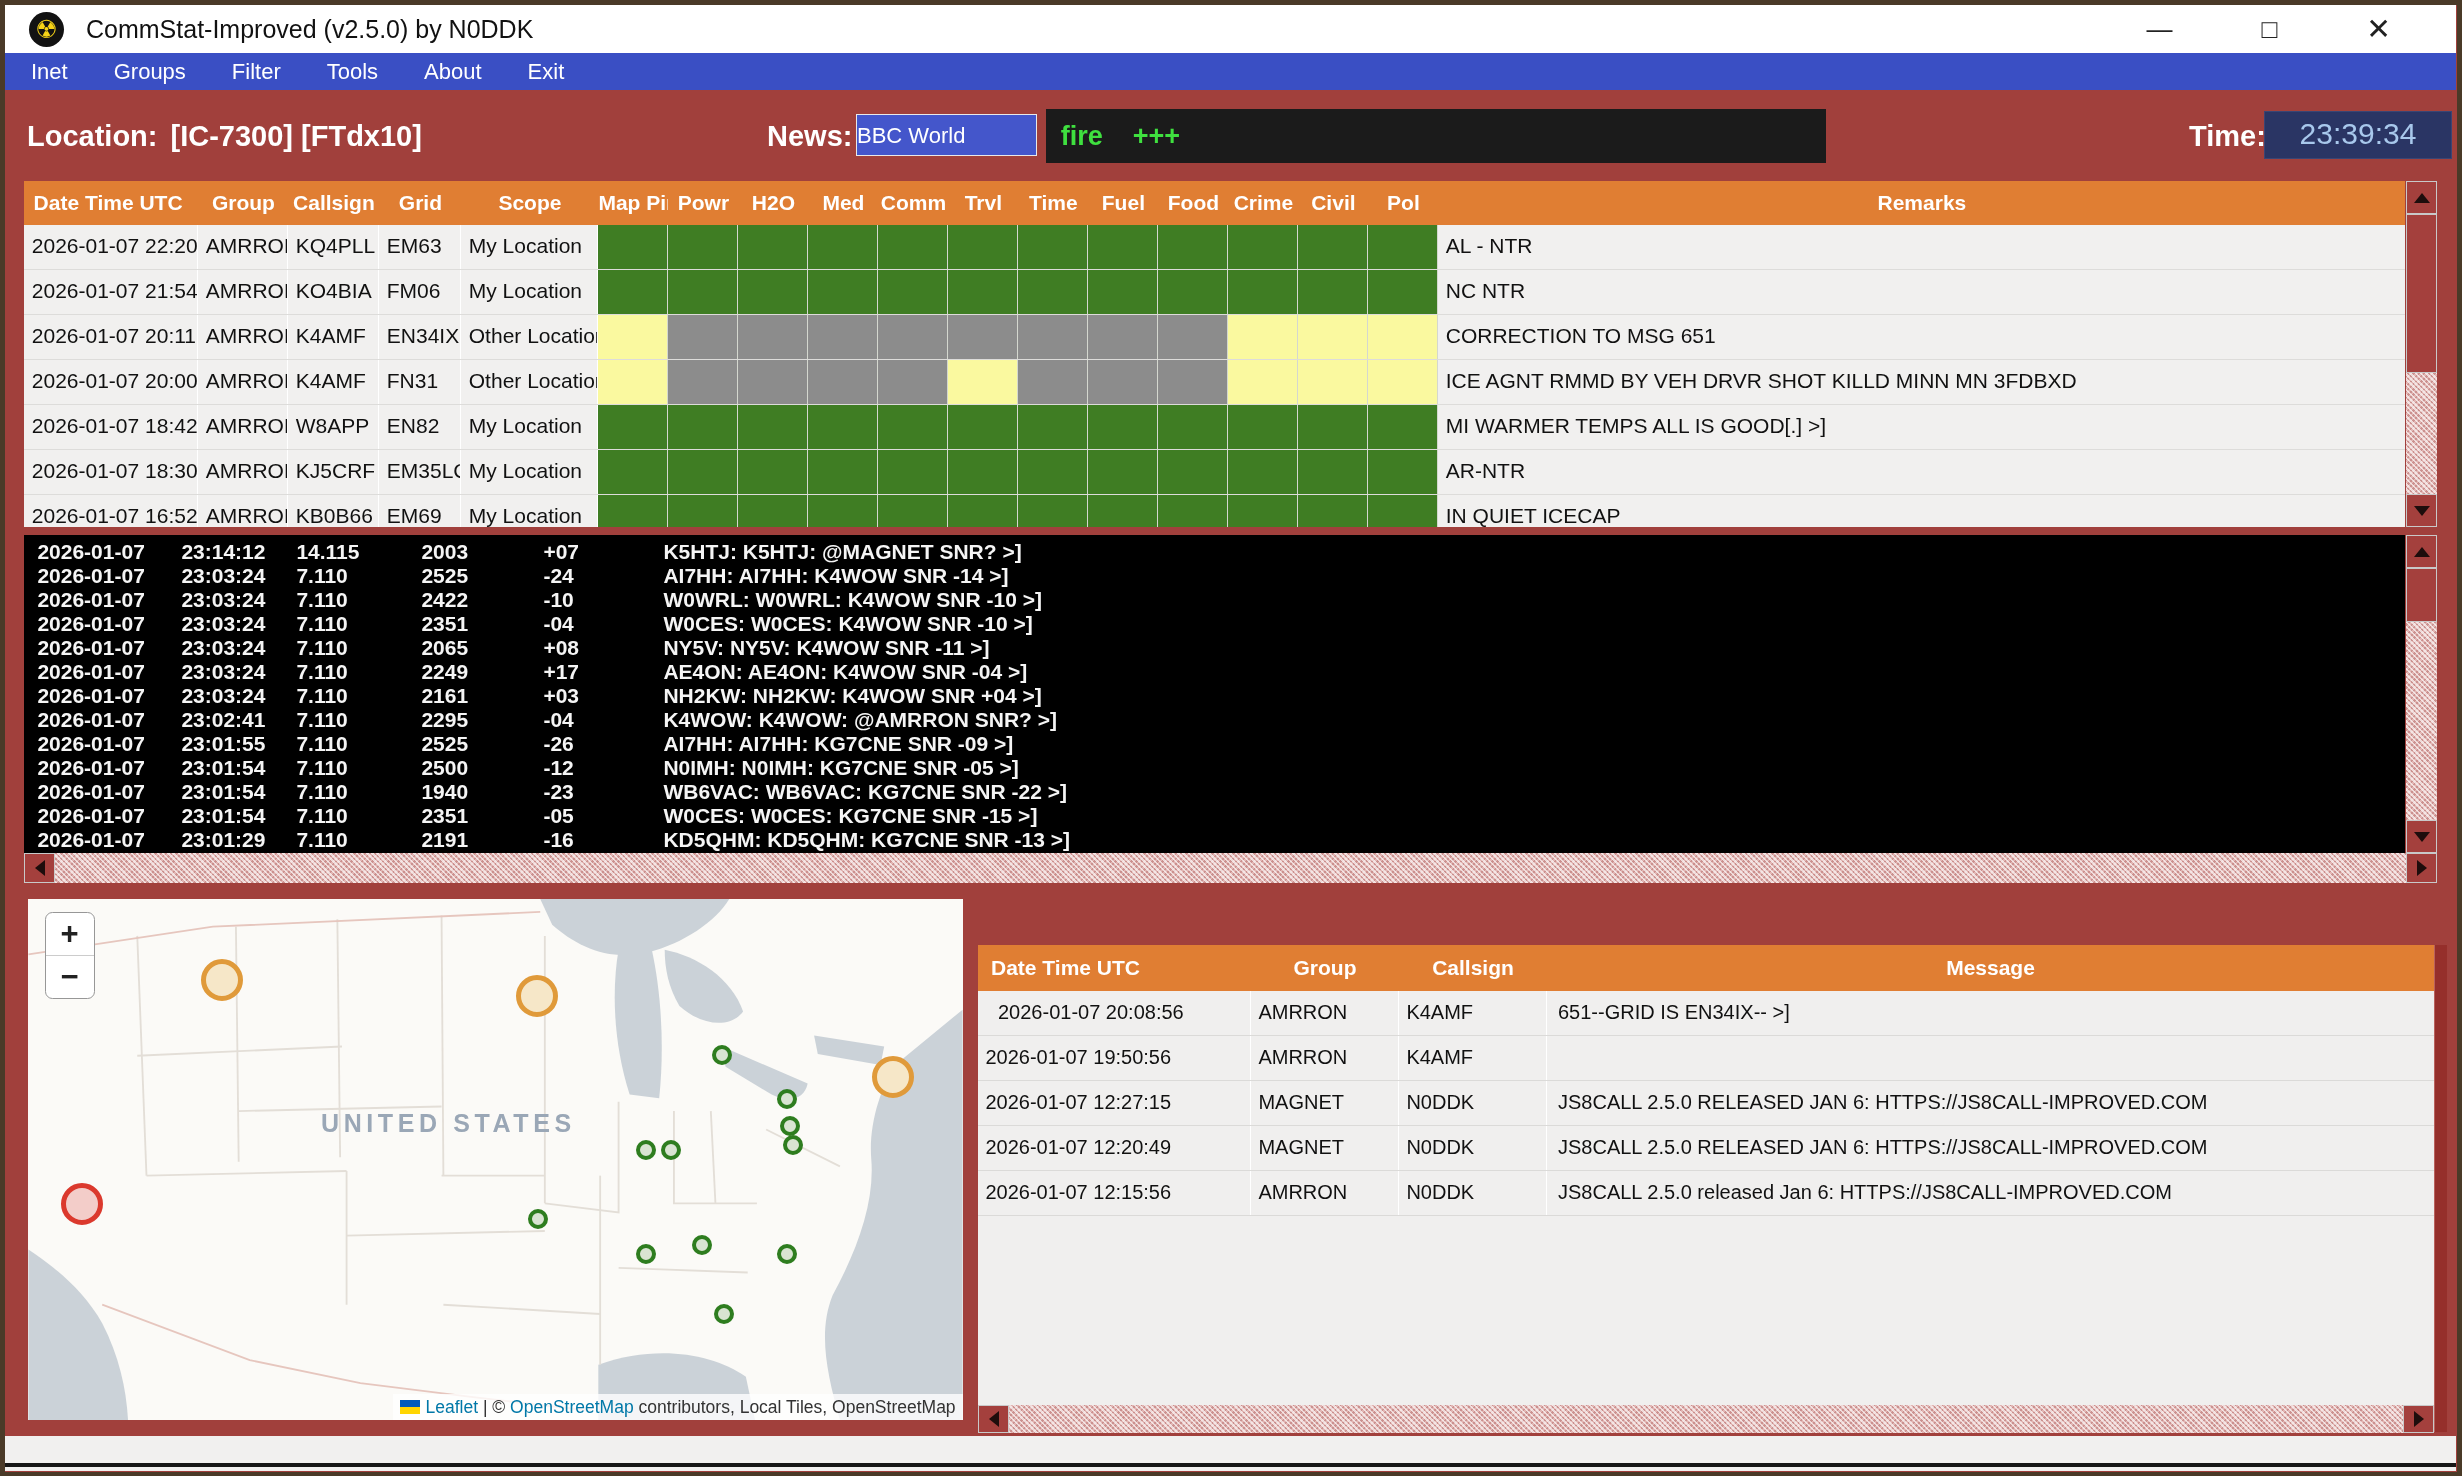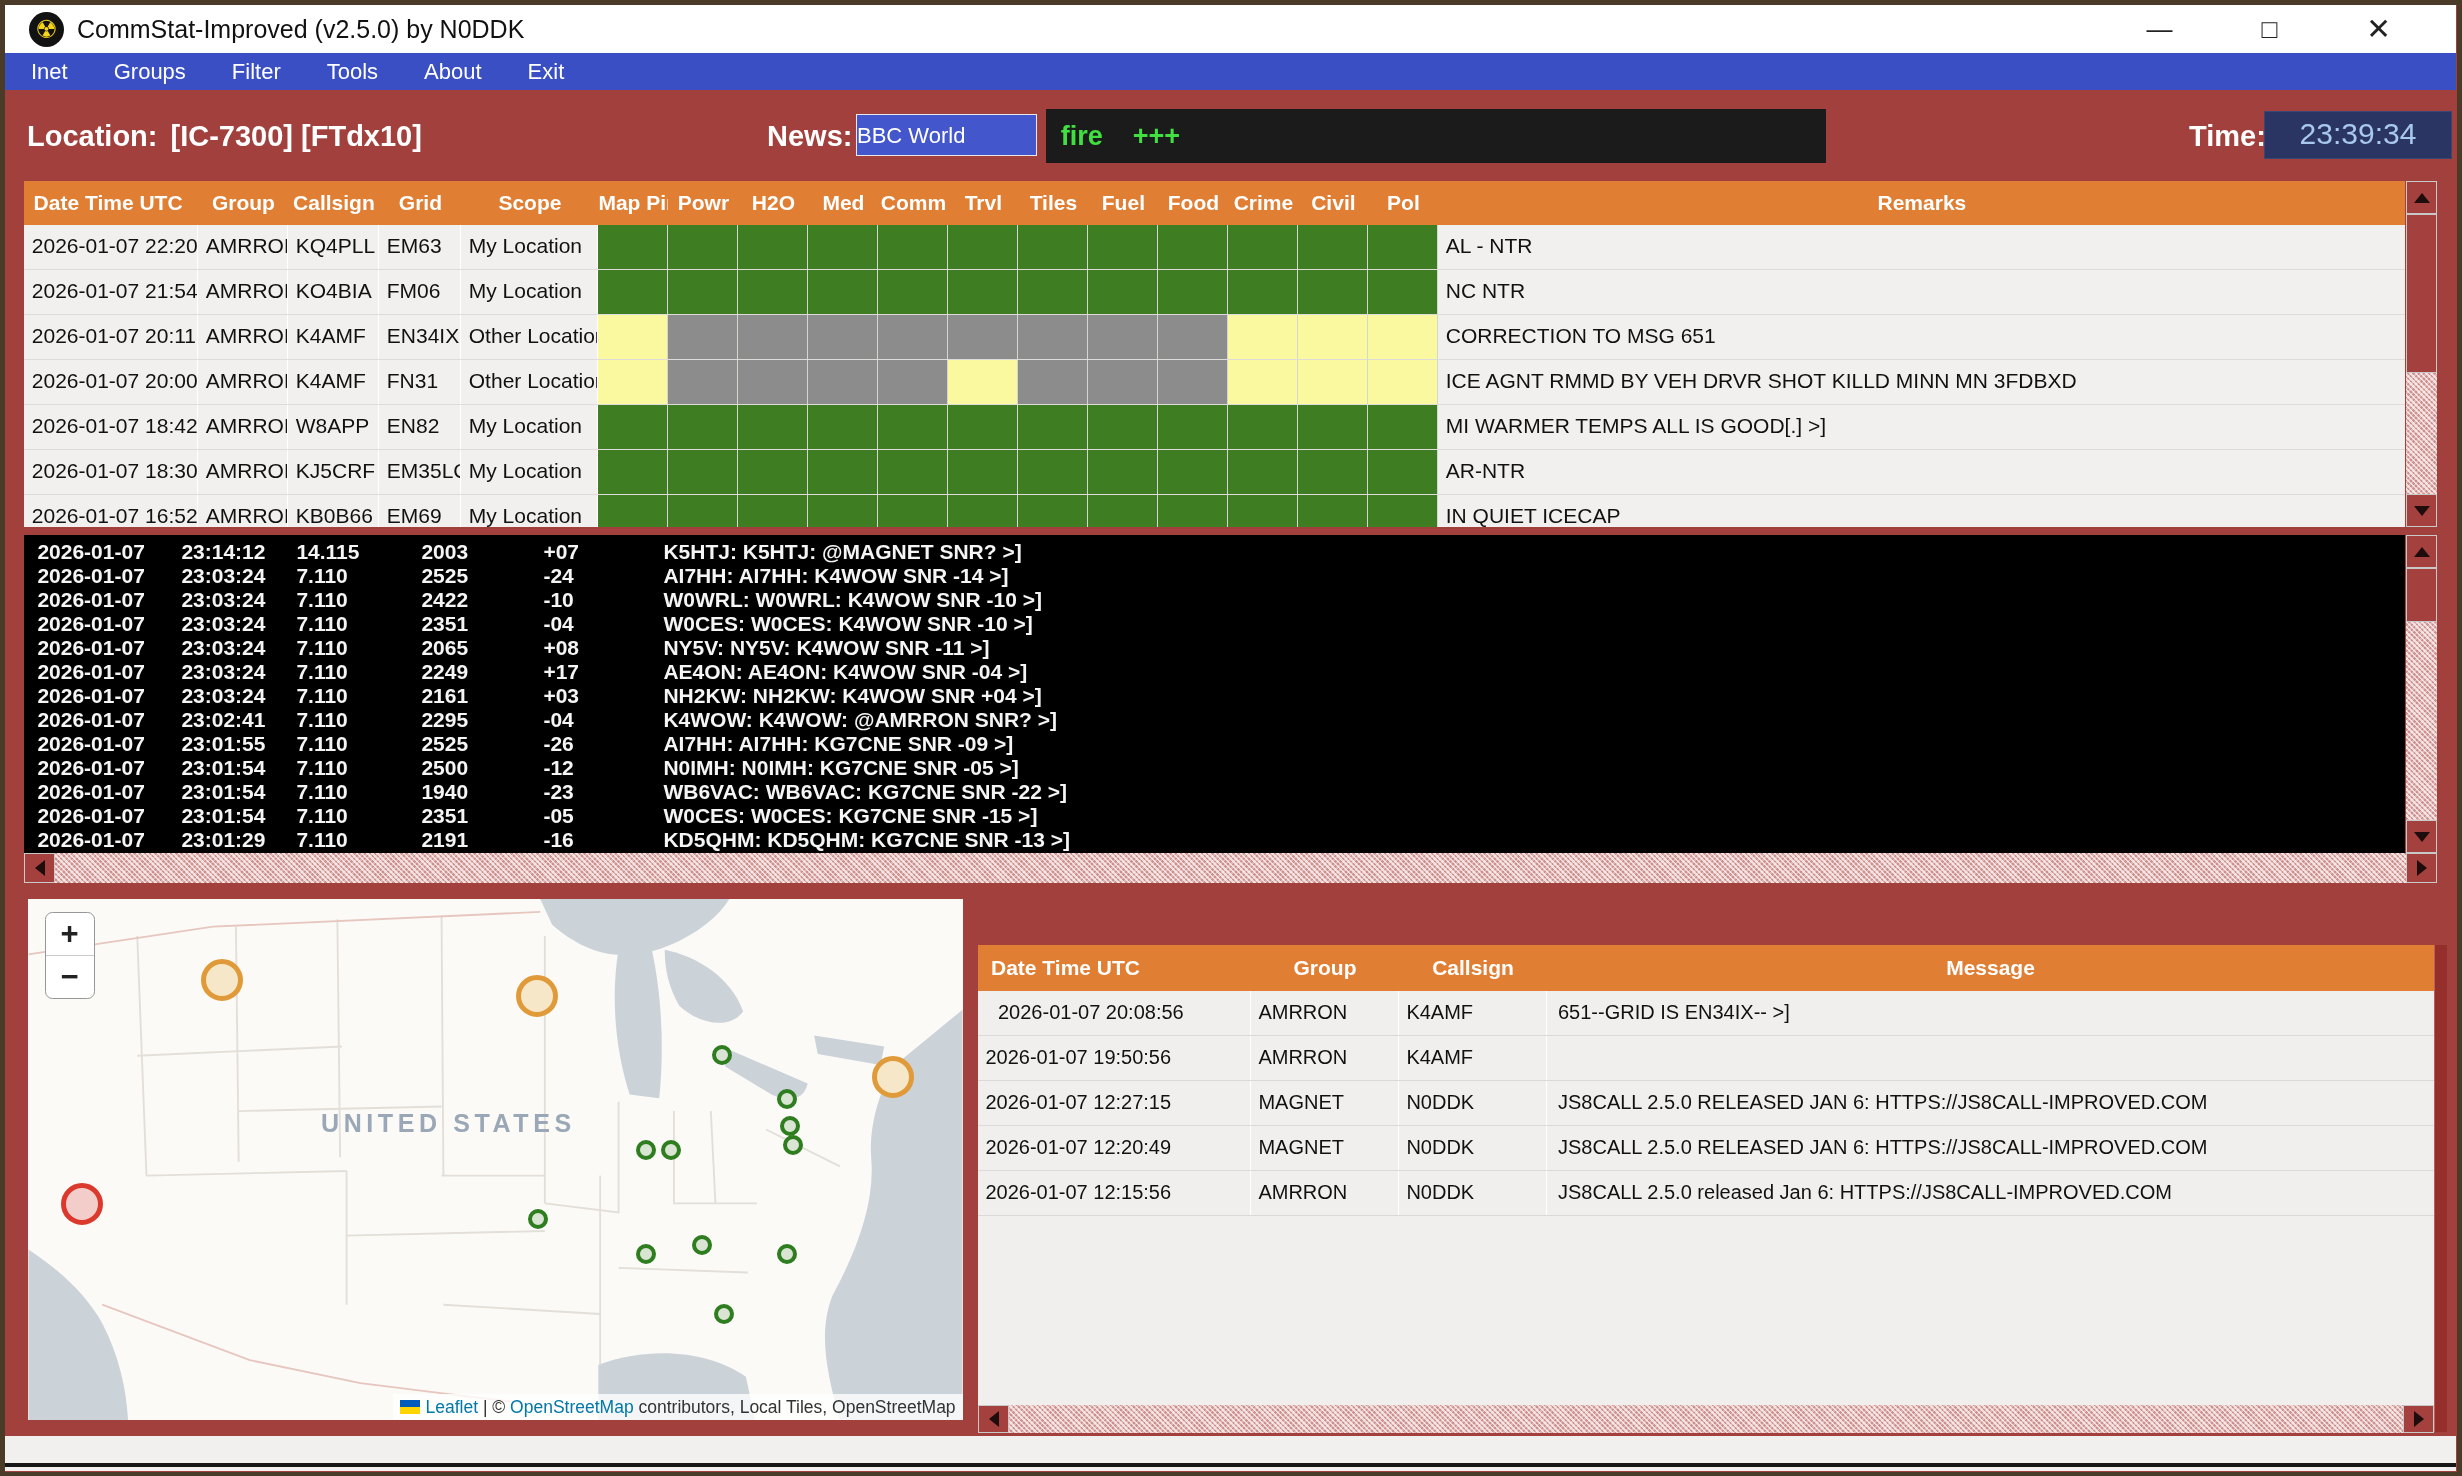--- a/index.html
+++ b/index.html
@@ -4,21 +4,21 @@
 <style>
   html,body{margin:0;padding:0;background:#6d6d6d;}
   .window{
     position:relative;width:2462px;height:1477px;box-sizing:border-box;
     border:5.5px solid #4a3a28;background:#A1403C;overflow:hidden;
     font-family:"Liberation Sans",sans-serif;
   }
   
   .titlebar{position:absolute;left:0;top:0;width:2451px;height:48px;background:#ffffff;display:flex;align-items:center;padding-left:24px;box-sizing:border-box;}
   .app-icon{width:35px;height:35px;border-radius:50%;background:#121212;color:#F7D417;font-size:25px;display:flex;align-items:center;justify-content:center;flex:0 0 auto;}
-  .title-text{margin-left:13px;font-size:25px;color:#111;}
+  .title-text{margin-left:22px;font-size:25px;color:#111;}
   .win-controls{margin-left:auto;display:flex;align-items:center;gap:89px;padding-right:65px;color:#222;}
   .win-btn{font-size:26px;line-height:1;cursor:default;}
   .win-btn.close{font-size:29.5px;}
   
   .menubar{position:absolute;left:0;top:48px;width:2451px;height:37px;background:#3A4FC4;display:flex;align-items:center;gap:46px;padding-left:26px;box-sizing:border-box;}
   .menu-item{color:#fff;font-size:22px;}
   
   .connbar{position:absolute;left:0;top:85px;width:2451px;height:92px;}
   .connbar .grp{position:absolute;top:0;height:92px;display:flex;align-items:center;gap:13px;}
   .lbl{color:#fff;font-size:29px;font-weight:bold;}
@@ -131,21 +131,21 @@
         <div class="rh-cell" style="width: 90px;">Group</div>
         <div class="rh-cell" style="width: 91px;">Callsign</div>
         <div class="rh-cell" style="width: 82px;">Grid</div>
         <div class="rh-cell" style="width: 137px;">Scope</div>
         <div class="rh-cell" style="width: 70px;">Map Pin</div>
         <div class="rh-cell" style="width: 70px;">Powr</div>
         <div class="rh-cell" style="width: 70px;">H2O</div>
         <div class="rh-cell" style="width: 70px;">Med</div>
         <div class="rh-cell" style="width: 70px;">Comm</div>
         <div class="rh-cell" style="width: 70px;">Trvl</div>
-        <div class="rh-cell" style="width: 70px;">Tiles</div>
+        <div class="rh-cell" style="width: 70px;">Time</div>
         <div class="rh-cell" style="width: 70px;">Fuel</div>
         <div class="rh-cell" style="width: 70px;">Food</div>
         <div class="rh-cell" style="width: 70px;">Crime</div>
         <div class="rh-cell" style="width: 70px;">Civil</div>
         <div class="rh-cell" style="width: 70px;">Pol</div>
         <div class="rh-cell last">Remarks</div>
       </div>
     <div class="reports-rows" id="reports-rows">
         <div class="report-row">
           <div class="rr-cell" style="width: 174px;">2026-01-07 22:20:56</div>

